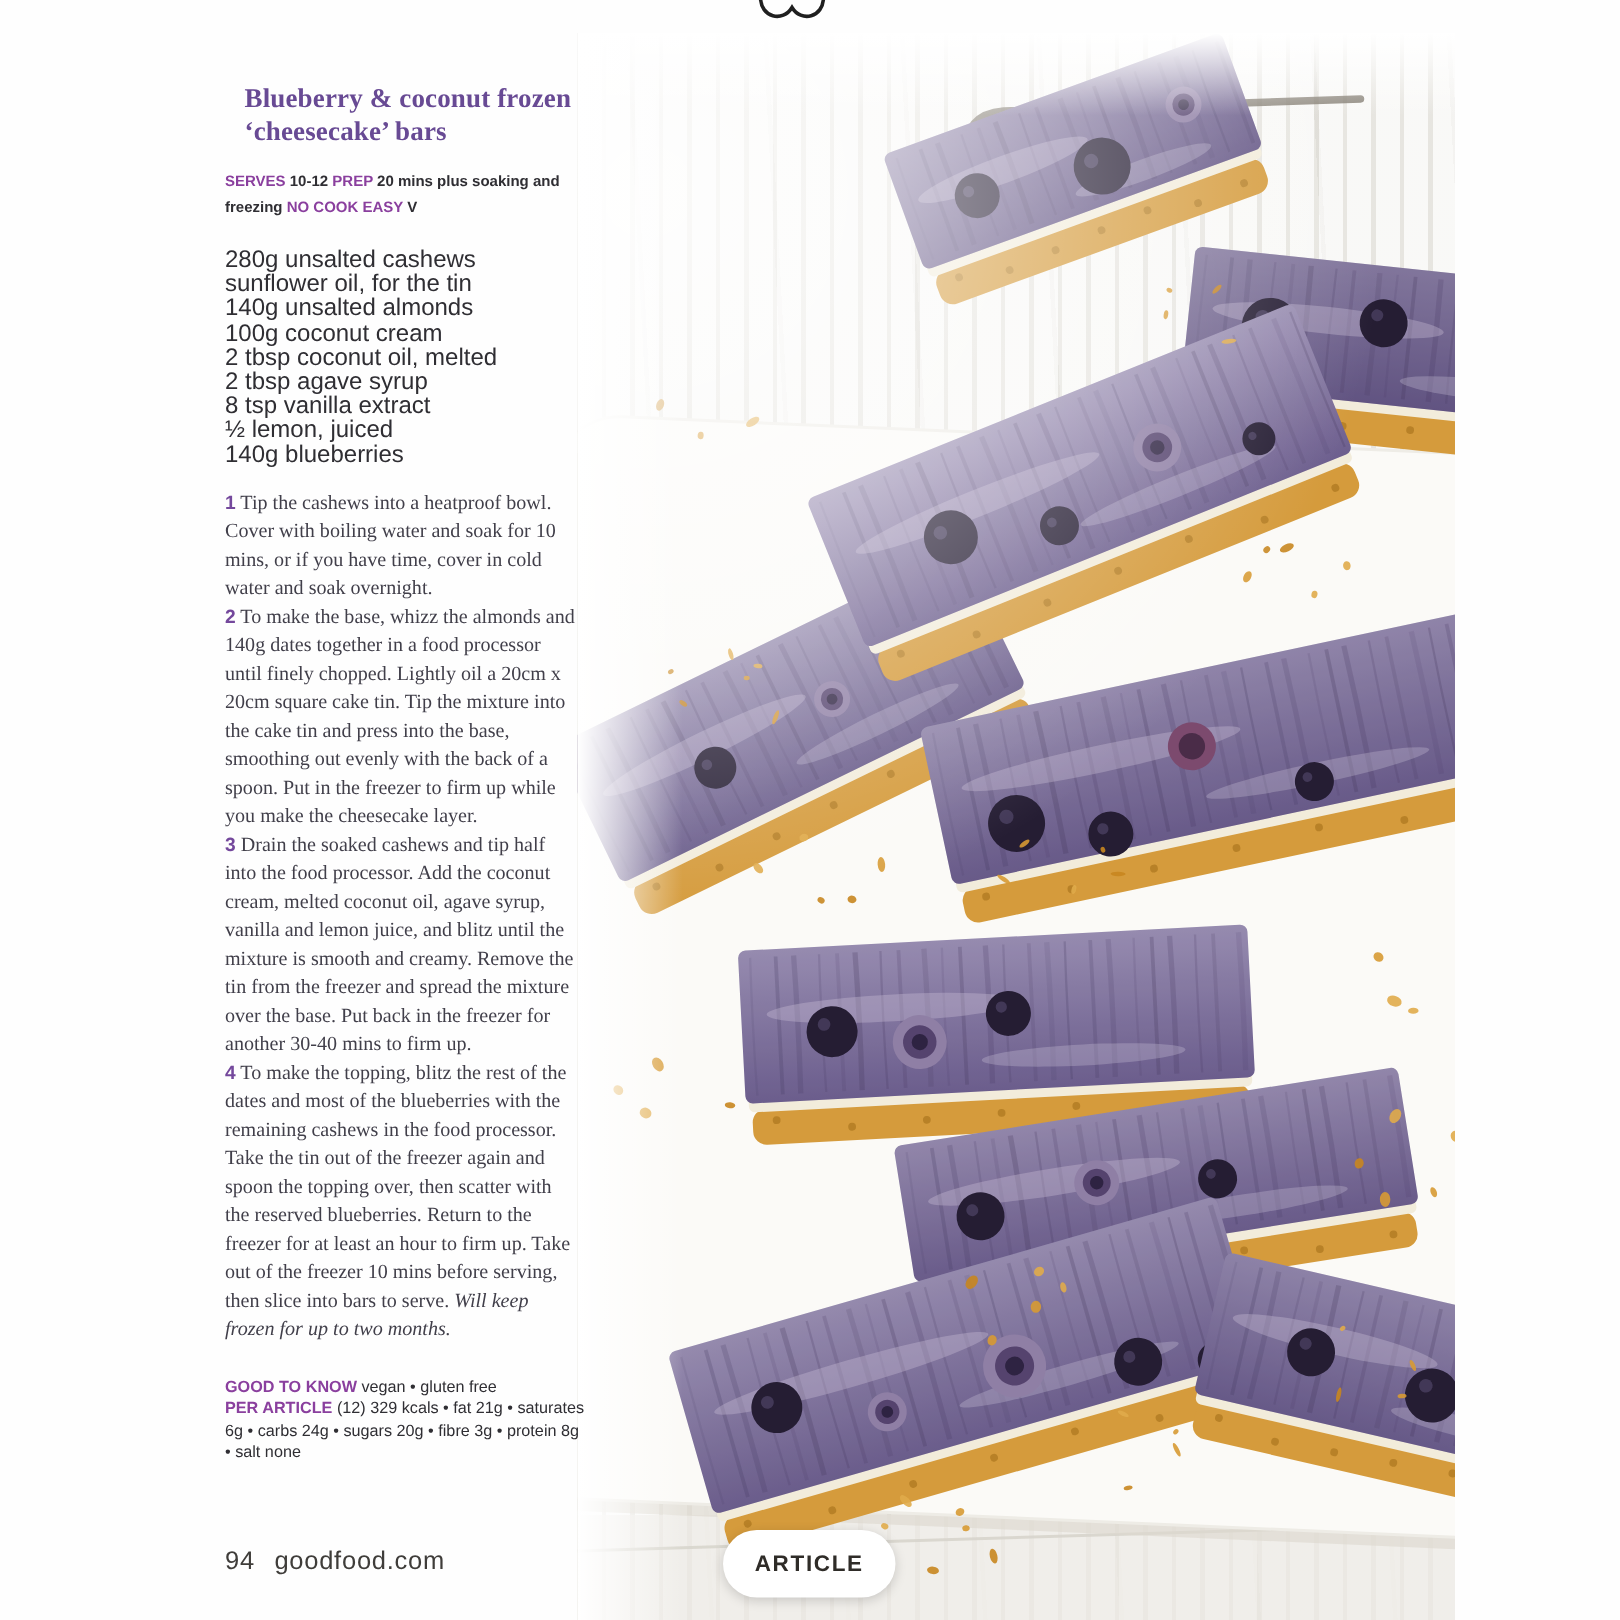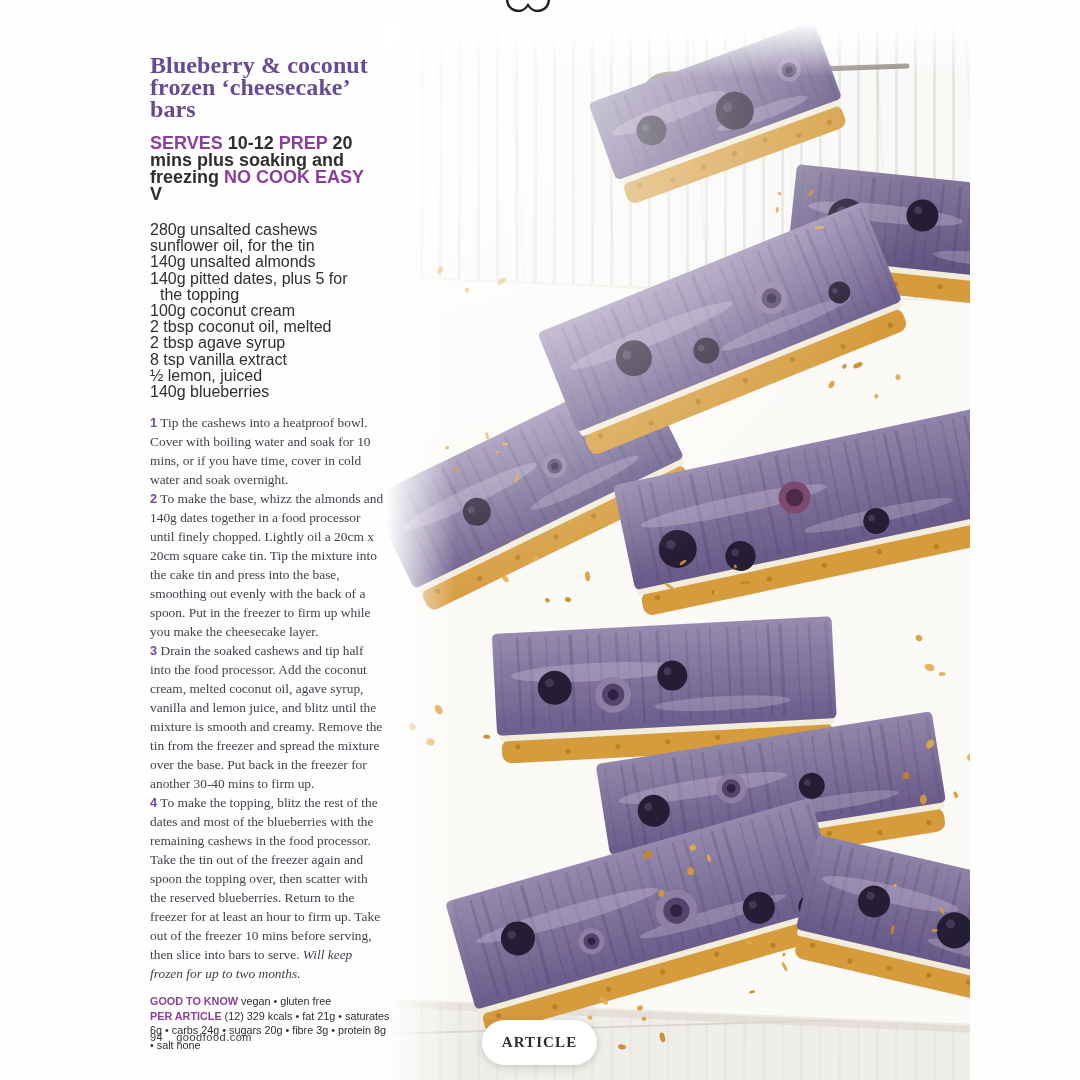--- a/index.html
+++ b/index.html
@@ -40,43 +40,43 @@
       linear-gradient(180deg,#ffffff 0,rgba(255,255,255,0) 55px),
       radial-gradient(circle at 8% 10%, rgba(255,255,255,.8) 0, rgba(255,255,255,0) 45%);
   }
 
   
   .bow{position:absolute;left:497px;top:0}
 
   
   .col{position:absolute;left:150px;top:54px;width:236px}
   .title{
-    font-family:"Liberation Serif",serif;font-weight:bold;font-size:24px;line-height:22px;
-    letter-spacing:.1px;color:var(--purple-heading);margin:0 0 15px;width:234px;
+    font-family:"Liberation Serif",serif;font-weight:bold;font-size:18px;line-height:22px;
+    letter-spacing:.1px;color:var(--purple-heading);margin:0 13px 15px;width:234px;
   }
-  .meta{font-size:18px;line-height:17px;font-weight:bold;color:var(--text-dark);width:226px;margin:0 0 19px}
+  .meta{font-size:10px;line-height:17px;font-weight:bold;color:var(--text-dark);width:226px;margin:0 0 19px}
   .meta .pl{color:var(--purple-label)}
   .ingredients{list-style:none;margin:0 0 13px;padding:0;font-size:16px;line-height:16.2px;color:var(--text-dark);width:216px}
   .ingredients li{padding-left:10px;text-indent:-10px}
   .steps{list-style:none;margin:0;padding:0;font-family:"Liberation Serif",serif;font-size:13.4px;line-height:19px;color:var(--text-serif);width:234px}
   .steps .num{font-family:"Liberation Sans",sans-serif;font-weight:bold;font-size:12.8px;color:var(--purple-step)}
   .steps .it{font-style:italic}
-  .gtk{margin-top:11px;font-size:10.8px;line-height:14.5px;color:var(--text-dark);width:240px}
+  .gtk{margin-top:23px;font-size:10.8px;line-height:14.5px;color:var(--text-dark);width:240px}
   .gtk .pl{color:var(--purple-label);font-weight:bold}
 
   
-  .footer{position:absolute;left:150px;top:1031px;font-size:11px;letter-spacing:.5px;color:var(--text-footer)}
+  .footer{position:absolute;left:150px;top:1031px;font-size:17px;letter-spacing:.5px;color:var(--text-footer)}
   .footer .site{margin-left:13px}
 
   
   .pill{
     position:absolute;left:482px;top:1020px;width:115px;height:45px;border-radius:23px;
     background:var(--pill-bg);box-shadow:0 2px 8px rgba(0,0,0,.17);
     display:flex;align-items:center;justify-content:center;
-    font-family:Liberation Serif, serif;font-weight:bold;font-size:15px;letter-spacing:1.1px;
+    font-family:Liberation Sans, sans-serif;font-weight:bold;font-size:15px;letter-spacing:1.1px;
     color:var(--pill-text);cursor:pointer;
   }
 </style>
 </head>
 <body>
 
 <div class="canvas">
 
   <svg class="bow" width="62" height="20" viewBox="0 0 62 20">
     <path d="M10,-2 C10,12 25,15 31,5 C37,15 52,12 52,-2" fill="none" stroke="#1f1f1f" stroke-width="2.4"></path>
@@ -639,21 +639,20 @@
 
   <div class="col">
     <h1 class="title">Blueberry &amp; coconut frozen ‘cheesecake’ bars</h1>
 
     <p class="meta"><span class="pl">SERVES</span> <span>10-12</span>  <span class="pl">PREP</span> <span>20 mins plus soaking and freezing</span>  <span class="pl">NO COOK</span> <span class="pl">EASY</span>  <span>V</span></p>
 
     <ul class="ingredients">
       <li>280g unsalted cashews</li>
       <li>sunflower oil, for the tin</li>
       <li>140g unsalted almonds</li>
-      <li>140g pitted dates, plus 5 for the topping</li>
       <li>100g coconut cream</li>
       <li>2 tbsp coconut oil, melted</li>
       <li>2 tbsp agave syrup</li>
       <li>8 tsp vanilla extract</li>
       <li>½ lemon, juiced</li>
       <li>140g blueberries</li>
     </ul>
 
     <ol class="steps">
       <li><span class="num">1</span> <span>Tip the cashews into a heatproof bowl. Cover with boiling water and soak for 10 mins, or if you have time, cover in cold water and soak overnight.</span></li>

